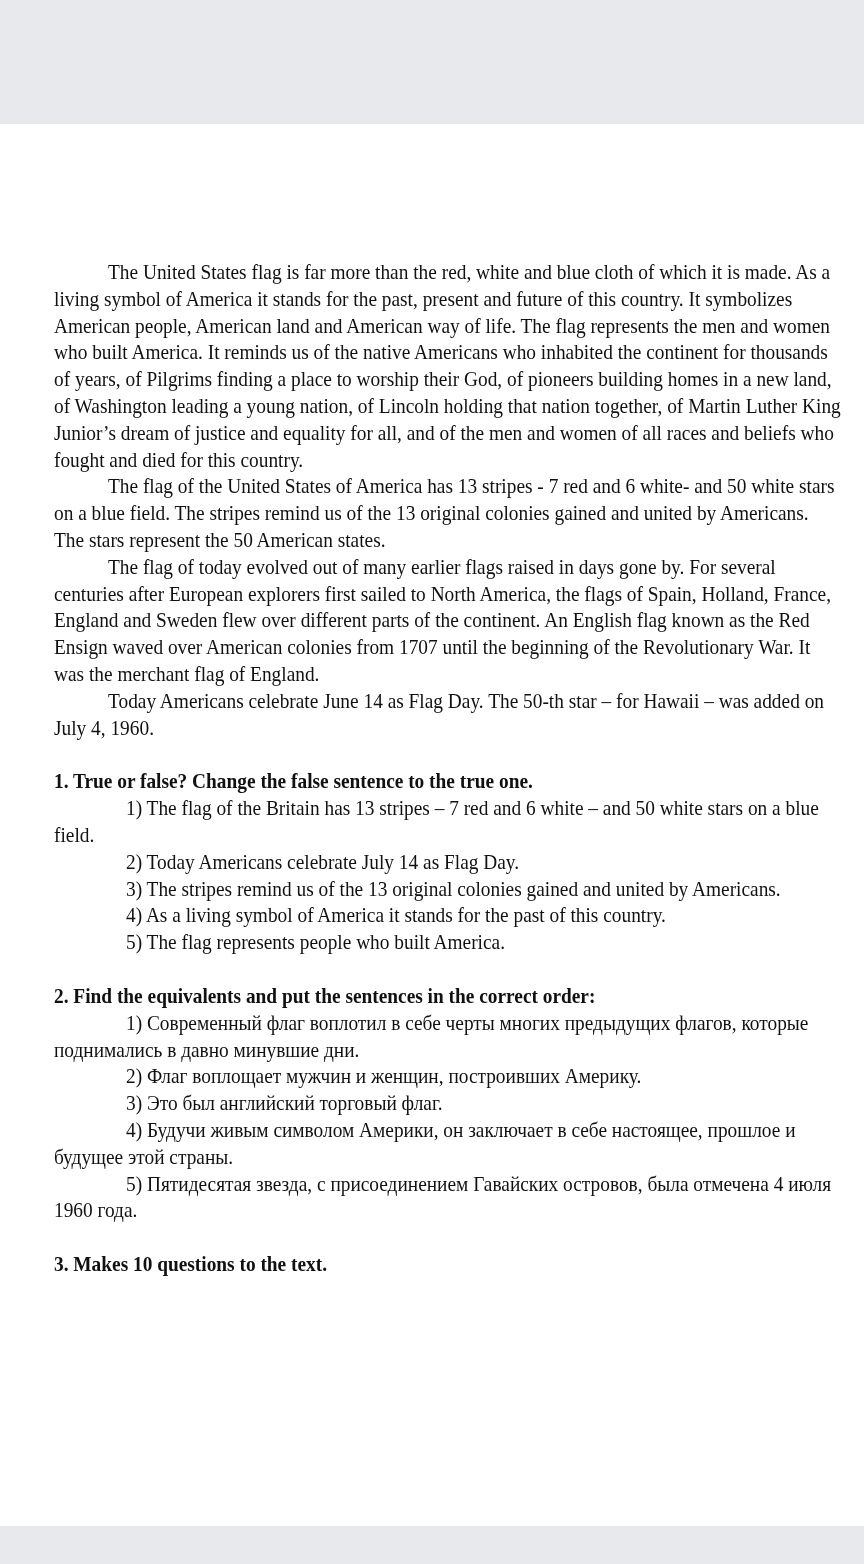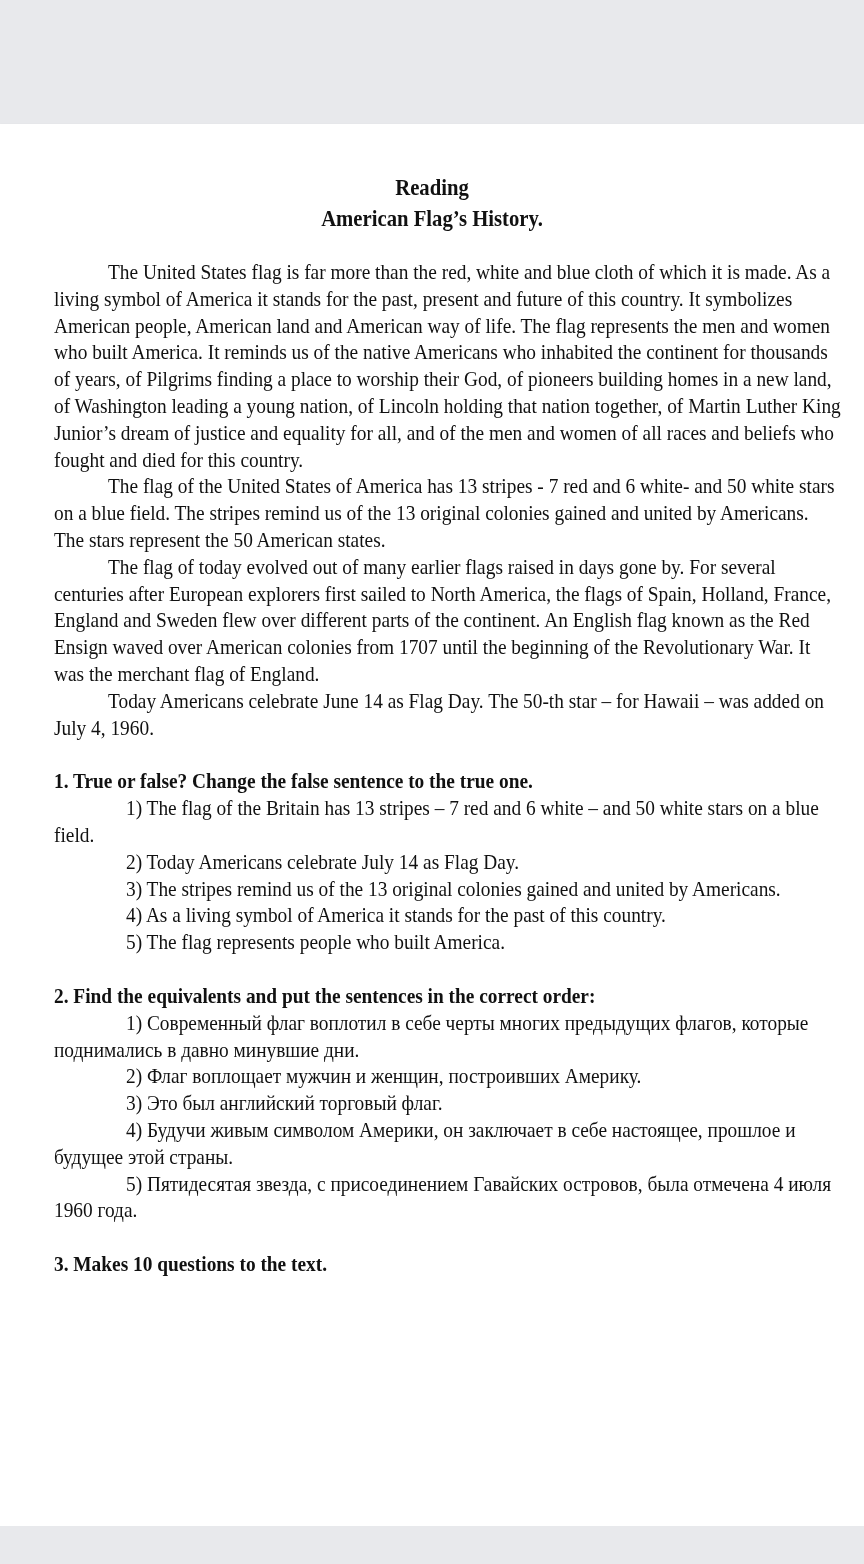--- a/index.html
+++ b/index.html
@@ -37,26 +37,20 @@
   .bold { font-weight: bold; }
   .gap { height: 27px; }
   .text-block { position: absolute; left: 54px; top: 135px; }
 </style>
 </head>
 <body>
 
 <div class="top-bar"></div>
 
 <div class="page">
-  <div class="title-wrap">
-    <div class="cond">
-      <h1>Reading</h1>
-      <h1>American Flag’s History.</h1>
-    </div>
-  </div>
 
   <div class="text-block">
     <div class="cond" style="width:876px;">
       <p class="indent">The United States flag is far more than the red, white and blue cloth of which it is made. As a living symbol of America it stands for the past, present and future of this country. It symbolizes American people, American land and American way of life. The flag represents the men and women who built America. It reminds us of the native Americans who inhabited the continent for thousands of years, of Pilgrims finding a place to worship their God, of pioneers building homes in a new land, of Washington leading a young nation, of Lincoln holding that nation together, of Martin Luther King Junior’s dream of justice and equality for all, and of the men and women of all races and beliefs who fought and died for this country.</p>
       <p class="indent">The flag of the United States of America has 13 stripes - 7 red and 6 white- and 50 white stars on a blue field. The stripes remind us of the 13 original colonies gained and united by Americans. The stars represent the 50 American states.</p>
       <p class="indent">The flag of today evolved out of many earlier flags raised in days gone by. For several centuries after European explorers first sailed to North America, the flags of Spain, Holland, France, England and Sweden flew over different parts of the continent. An English flag known as the Red Ensign waved over American colonies from 1707 until the beginning of the Revolutionary War. It was the merchant flag of England.</p>
       <p class="indent">Today Americans celebrate June 14 as Flag Day. The 50-th star – for Hawaii – was added on July 4, 1960.</p>
 
       <div class="gap"></div>
 

